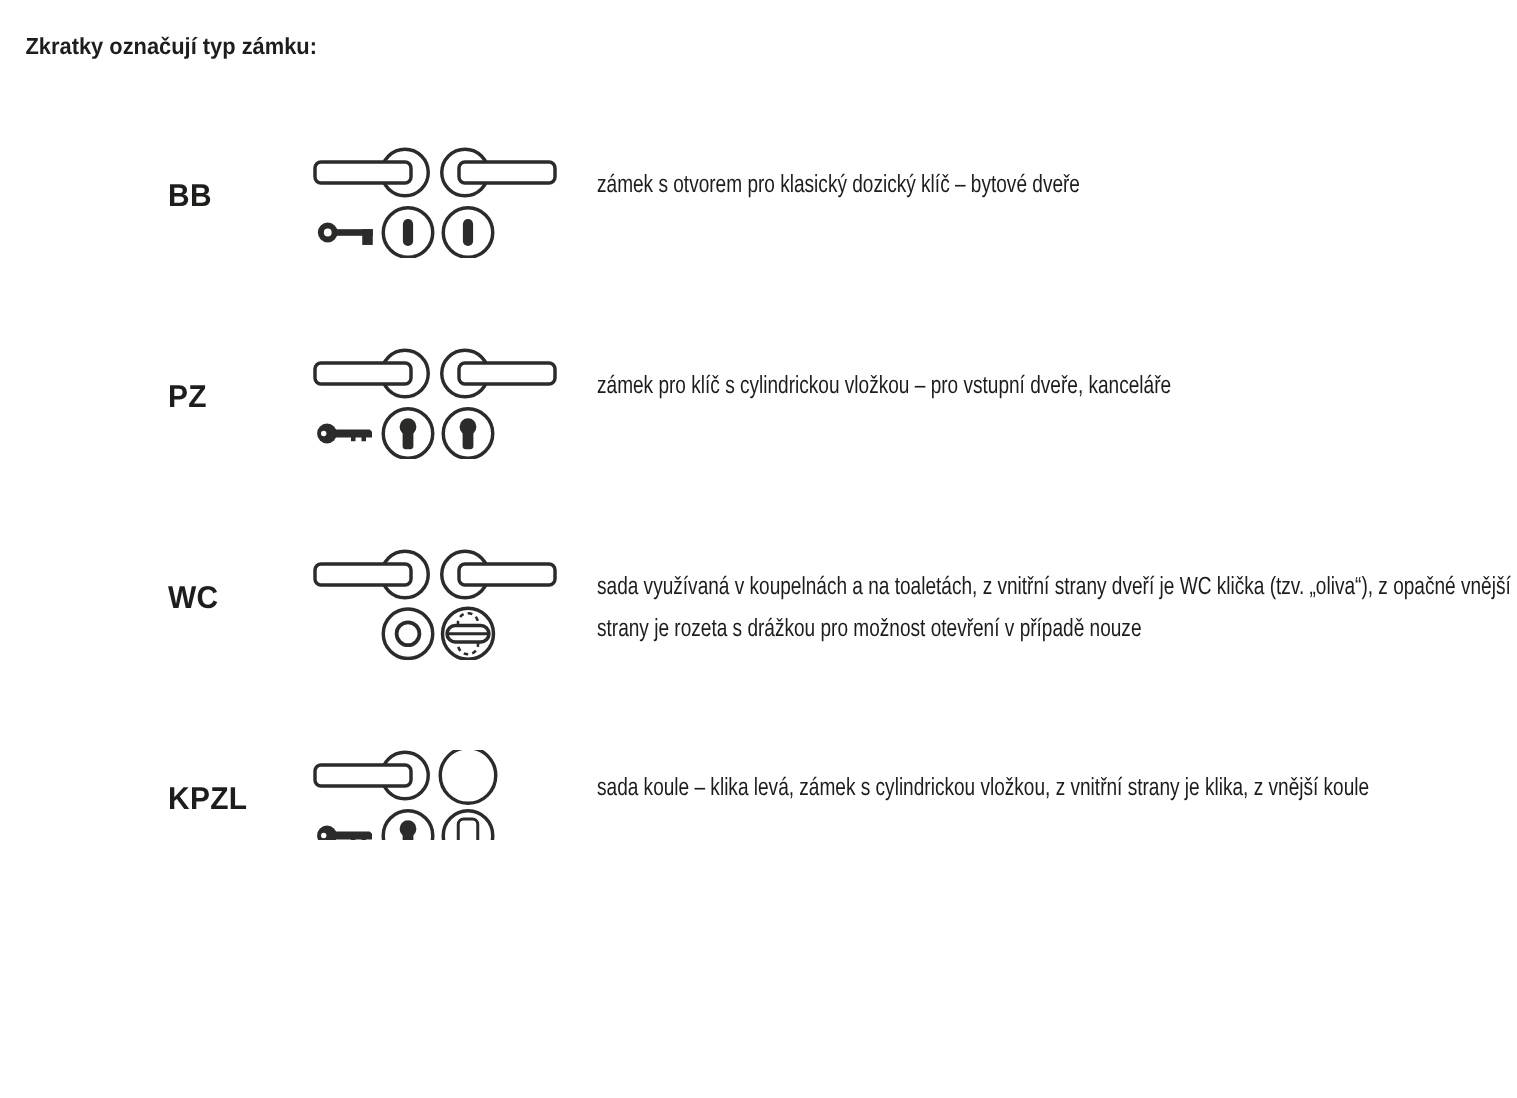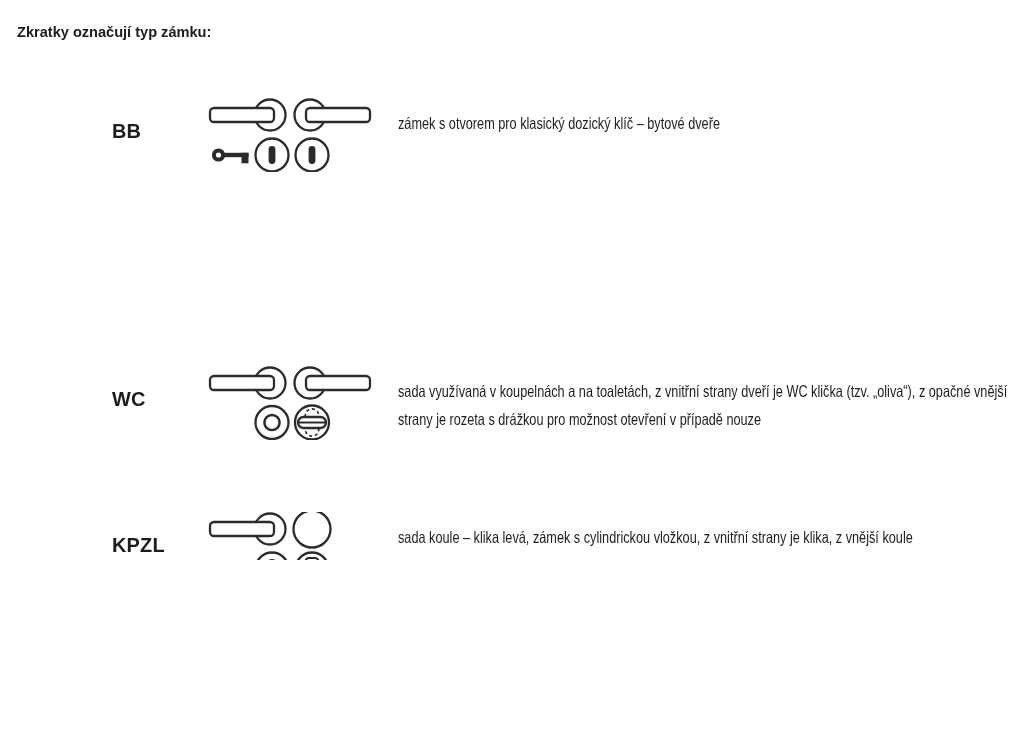--- a/index.html
+++ b/index.html
@@ -85,33 +85,44 @@
     <svg class="lockset" viewBox="0 0 164 74">
       <use href="#sym-lever" transform="translate(2,17)"></use>
       <use href="#sym-lever" transform="translate(162,17) scale(-1,1)"></use>
       <use href="#sym-key-bb" transform="translate(10.5,57)"></use>
       <use href="#sym-esc-bb" transform="translate(64,57)"></use>
       <use href="#sym-esc-bb" transform="translate(104,57)"></use>
     </svg>
     <div class="desc">zámek s otvorem pro klasický dozický klíč – bytové dveře</div>
   </div>
 
+  <div class="row" style="top:232px">
+    <div class="code">PZ</div>
+    <svg class="lockset" viewBox="0 0 164 74">
+      <use href="#sym-lever" transform="translate(2,17)"></use>
+      <use href="#sym-lever" transform="translate(162,17) scale(-1,1)"></use>
+      <use href="#sym-key-pz" transform="translate(10,57)"></use>
+      <use href="#sym-esc-pz" transform="translate(64,57)"></use>
+      <use href="#sym-esc-pz" transform="translate(104,57)"></use>
+    </svg>
+    <div class="desc">zámek pro klíč s cylindrickou vložkou – pro vstupní dveře, kanceláře</div>
+  </div>
 
   <div class="row" style="top:366px">
     <div class="code">WC</div>
     <svg class="lockset" viewBox="0 0 164 74">
       <use href="#sym-lever" transform="translate(2,17)"></use>
       <use href="#sym-lever" transform="translate(162,17) scale(-1,1)"></use>
       <use href="#sym-rosette-plain" transform="translate(64,56.5)"></use>
       <use href="#sym-rosette-oliva" transform="translate(104,56.5)"></use>
     </svg>
     <div class="desc">sada využívaná v koupelnách a na toaletách, z vnitřní strany dveří je WC klička (tzv. „oliva“), z opačné vnější strany je rozeta s drážkou pro možnost otevření v případě nouze</div>
   </div>
 
-  <div class="row" style="top:512px">
+  <div class="row" style="top:500px">
     <div class="code">KPZL</div>
     <svg class="lockset" viewBox="0 0 164 74">
       <use href="#sym-lever" transform="translate(2,17)"></use>
       <use href="#sym-knob" transform="translate(104,17)"></use>
       <use href="#sym-key-pz" transform="translate(10,57)"></use>
       <use href="#sym-esc-pz" transform="translate(64,57)"></use>
       <use href="#sym-esc-plate" transform="translate(104,57)"></use>
     </svg>
     <div class="desc">sada koule – klika levá, zámek s cylindrickou vložkou, z vnitřní strany je klika, z vnější koule</div>
   </div>

